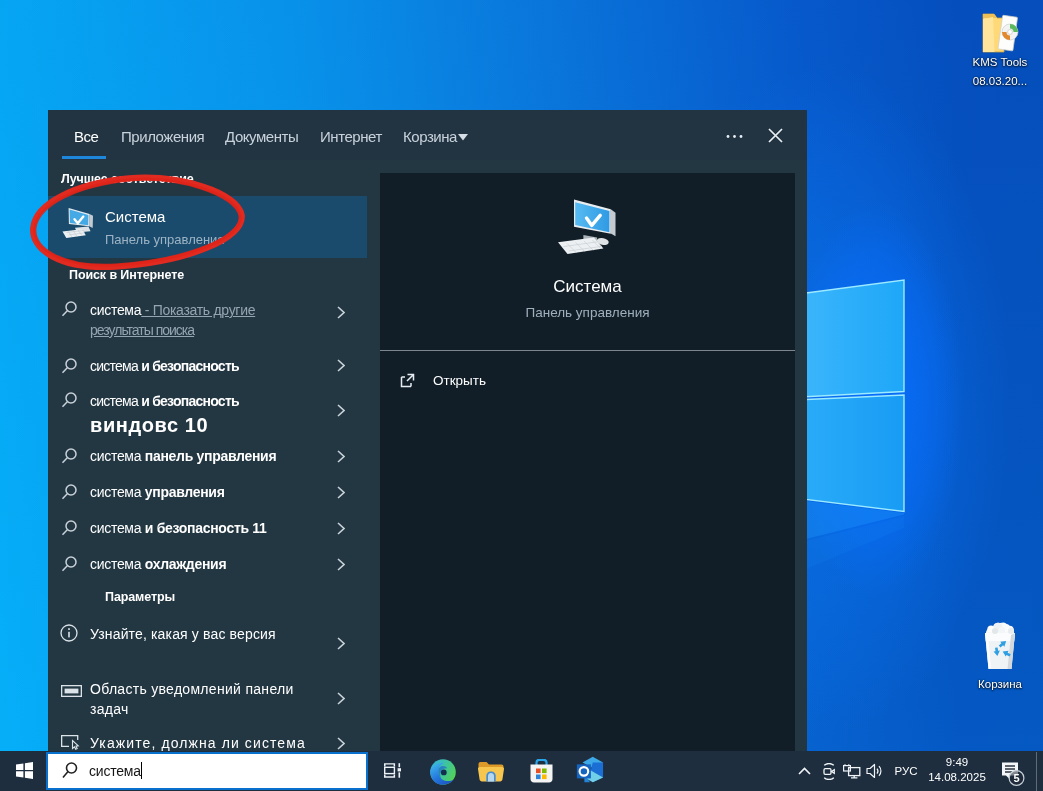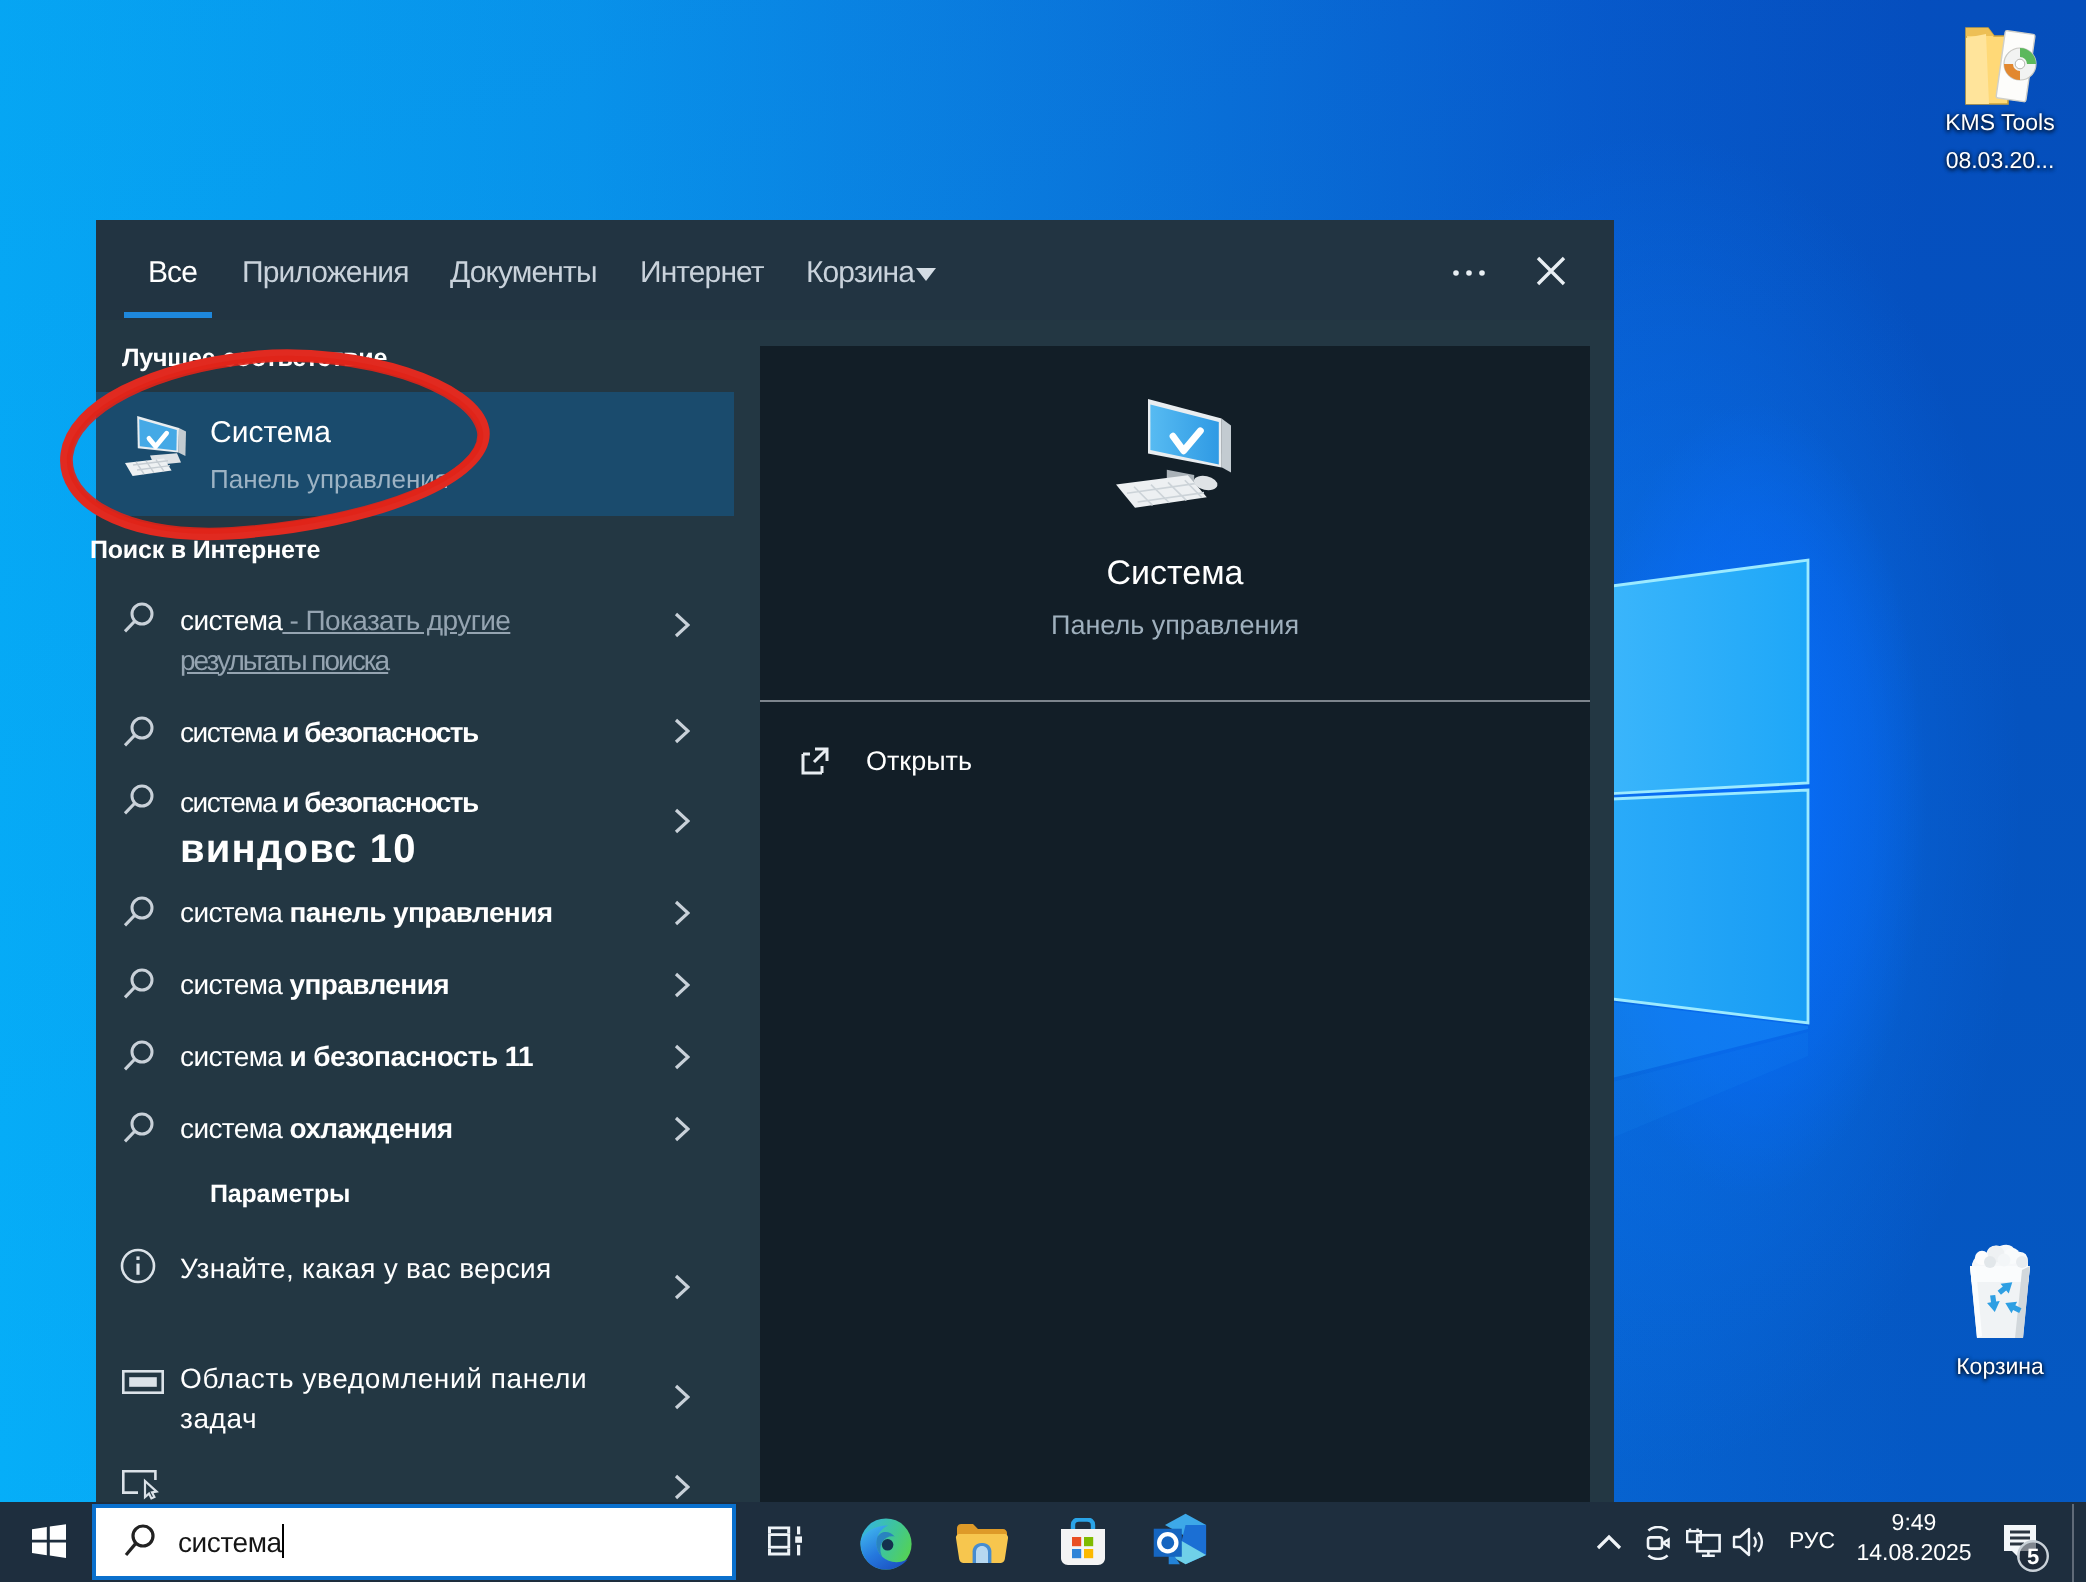--- a/index.html
+++ b/index.html
@@ -141,21 +141,21 @@
     <polygon points="27.5,12 31,13.8 30.7,26 27.2,24.3" fill="#c3cbd1"></polygon>
     <polygon points="6.6,6 27.5,12 27.2,24.3 6.9,22.1" fill="#e9edf0"></polygon>
     <polygon points="7.6,7.6 26.4,13 26.2,23.2 7.9,21.1" fill="#45a9e6"></polygon>
     <path d="M12.5 17.2 L15.8 21.3 L21.3 14.6" fill="none" stroke="#fff" stroke-width="2.4" stroke-linecap="round" stroke-linejoin="round"></path>
     <polygon points="13,25.8 26.5,24.6 28.5,29.3 15,30.6" fill="#dde2e6"></polygon>
     <polygon points="0.5,29.5 20,27.2 23.8,33.3 4.3,36" fill="#eef1f3"></polygon>
     <path d="M4.5 30.5 L22 28.4 M6.5 33 L23 30.8 M6 29 L10 35 M11 28.4 L15 34.4 M16 27.8 L20 33.7" stroke="#c6cdd3" stroke-width="0.7" fill="none"></path>
   </svg>
   <div class="t15" style="left:105px;top:208px;">Система</div>
   <div class="t13g" style="left:105px;top:232px;">Панель управления</div>
-  <div class="seclabel" style="left:45px;top:268px;">Поиск в Интернете</div>
+  <div class="seclabel" style="left:69px;top:268px;">Поиск в Интернете</div>
 
   <svg width="0" height="0" style="position:absolute">
       <defs>
     <g id="mag" fill="none" stroke="#c9d1d9" stroke-width="1.5">
       <circle cx="10" cy="6" r="5"></circle>
           <path d="M6.3 9.7 L1.5 14.7"></path>
     </g>
     <g id="chev" fill="none" stroke="#c9d1d9" stroke-width="1.6">
       <path d="M1 1 L7 6.5 L1 12"></path>
     </g>
@@ -239,20 +239,21 @@
   <div class="row-text" style="top:680.5px;letter-spacing:0.3px;">Область уведомлений панели</div>
   <div class="row-text" style="top:700.5px;letter-spacing:0.3px;">задач</div>
   <svg class="abs chev" style="top:692px" width="8" height="13">
       <use href="#chev"></use>
     </svg>
 
   <svg class="abs" style="left:61px;top:735px" width="20" height="15" viewBox="0 0 20 15">
     <path d="M16.7 5 L16.7 0.65 L0.65 0.65 L0.65 11.3 L8 11.3" fill="none" stroke="#dbe2e8" stroke-width="1.3"></path>
     <path d="M11.5 5.5 L11.5 13.5 L13.5 11.8 L14.7 14.2 L16.2 13.5 L15 11.2 L17.3 10.8 Z" fill="none" stroke="#dbe2e8" stroke-width="1.1"></path>
   </svg>
+  <div class="row-text" style="top:734.5px;letter-spacing:1.1px;">Укажите, должна ли система</div>
   <svg class="abs chev" style="top:736.5px" width="8" height="13">
       <use href="#chev"></use>
     </svg>
 
   <div id="preview"></div>
   <svg class="abs" style="left:556px;top:194px" width="64" height="64" viewBox="0 0 64 64">
       <use href="#comp"></use>
     </svg>
   <div class="abs" style="left:380px;top:277px;width:415px;text-align:center;color:#fff;font-size:17px;">Система</div>
   <div class="abs" style="left:380px;top:305px;width:415px;text-align:center;color:#9fb0bd;font-size:13.5px;">Панель управления</div>

